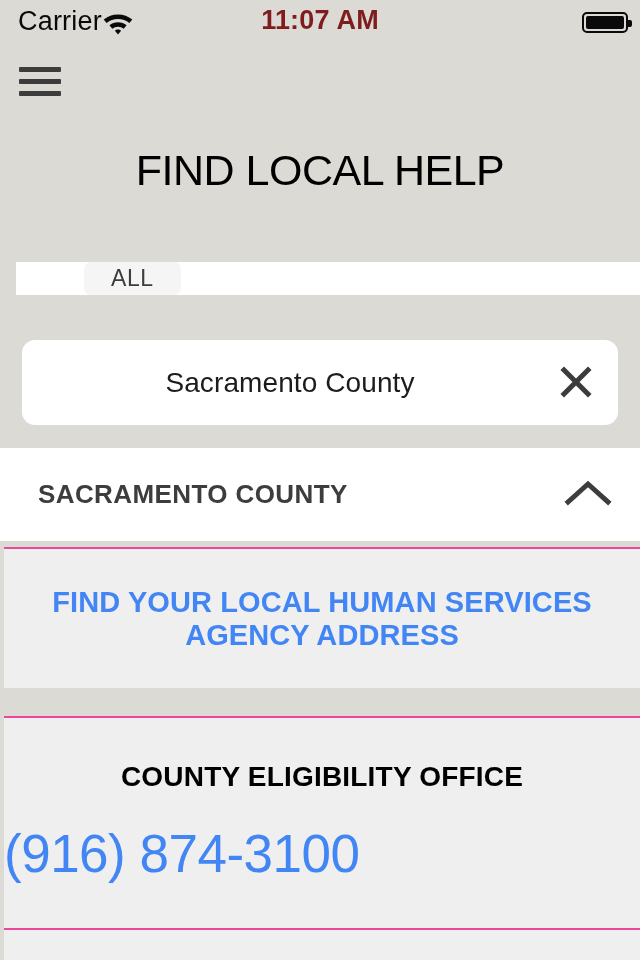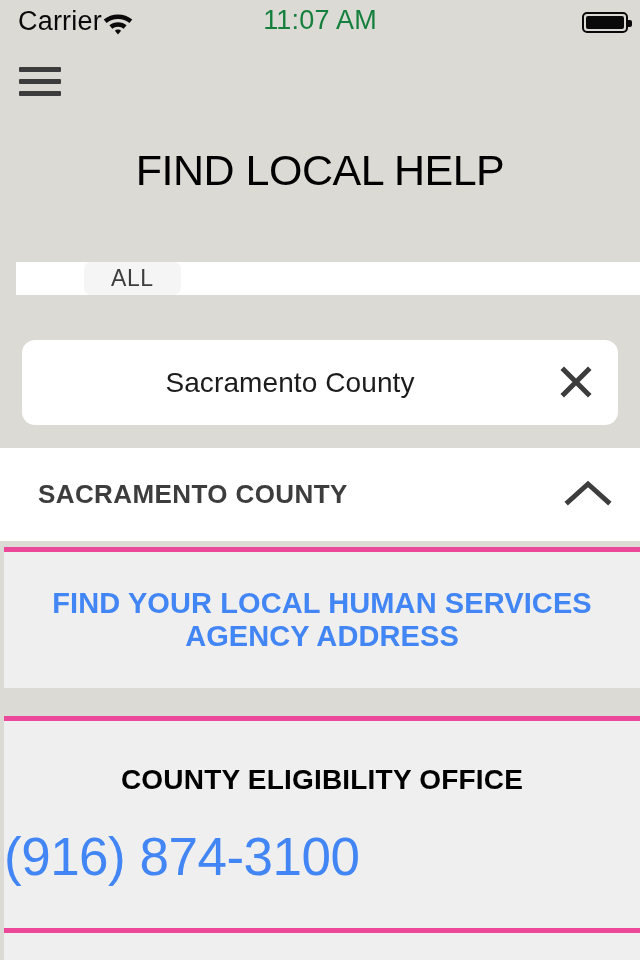--- a/index.html
+++ b/index.html
@@ -42,22 +42,22 @@
     position: absolute;
     left: 99px; top: 8px;
     width: 38px; height: 28px;
   }
   .status-time {
     position: absolute;
     left: 0; top: 4px;
     width: 640px;
     text-align: center;
     font-size: 27px;
-    font-weight: normal;
-    color: #15803d;
+    font-weight: bold;
+    color: #7f1d1d;
     line-height: 32px;
     letter-spacing: 0.2px;
   }
   .status-battery {
     position: absolute;
     right: 12px; top: 12px;
     width: 46px; height: 21px;
     border: 2px solid #0a0a0a;
     border-radius: 5px;
     box-sizing: border-box;
@@ -210,21 +210,21 @@
     cursor: pointer;
   }
 
   
   .card {
     position: absolute;
     left: 4px;
     width: 636px;
     background: #efefef;
     box-sizing: border-box;
-    border-top: 5px solid #ec4899;
+    border-top: 2px solid #ec4899;
   }
   .card-link {
     top: 547px;
     height: 141px;
     display: flex;
     align-items: center;
     justify-content: center;
   }
   .card-link-text {
     width: 560px;

